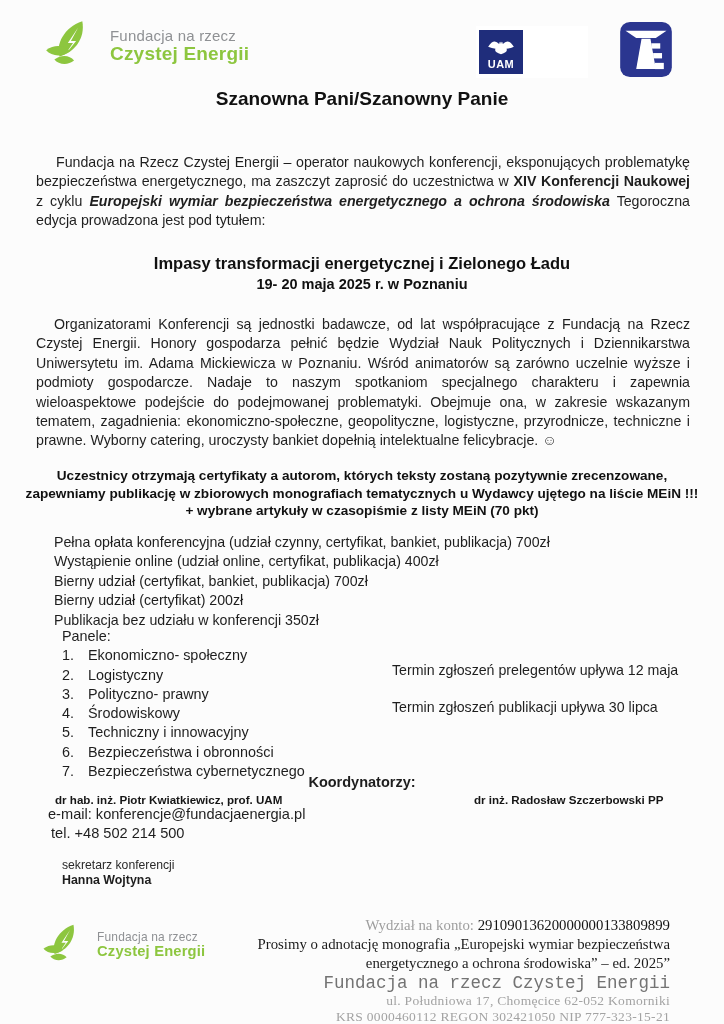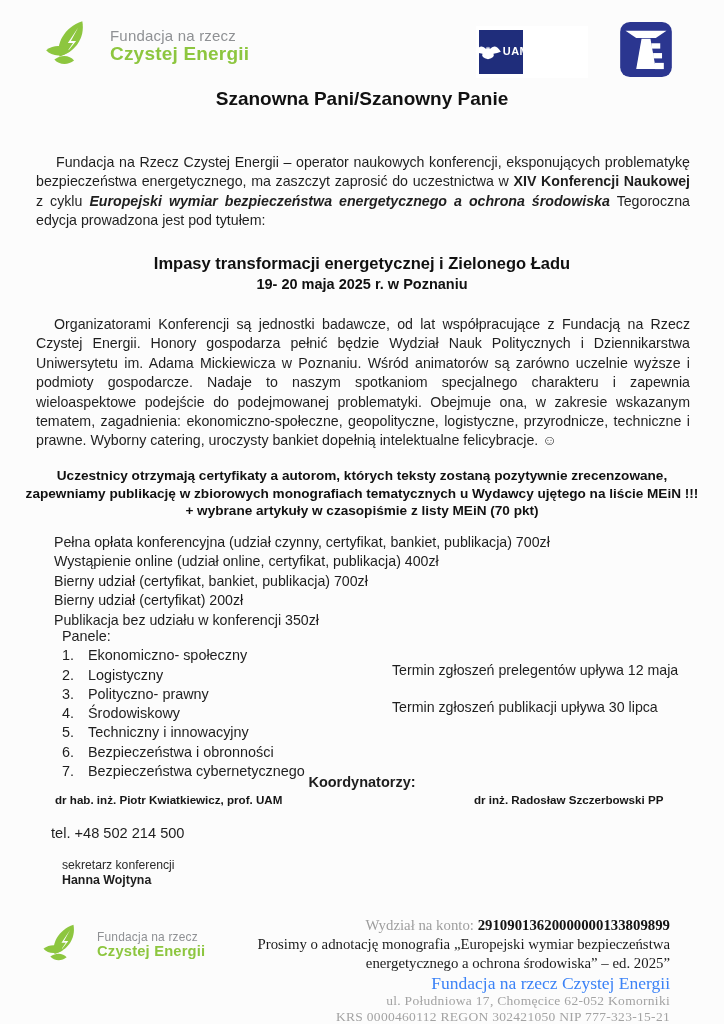--- a/index.html
+++ b/index.html
@@ -10,21 +10,21 @@
     font-family:"Liberation Sans", sans-serif;
   }
   
   .brand { position:absolute; display:flex; align-items:center; gap:6px; }
   .brand-top { left:42px; top:18px; }
   .brand-text { line-height:1.05; }
   .brand-line1 { color:#8f9194; font-size:15px; letter-spacing:.2px; }
   .brand-line2 { color:#8dc63f; font-size:19px; font-weight:bold; letter-spacing:.2px; }
   .uam-block { position:absolute; left:476px; top:26px; width:112px; height:52px;
     background:#ffffff; display:flex; align-items:center; gap:6px; padding:3px; }
-  .uam-square { width:44px; height:44px; background:#1f2d7b; display:flex; flex-direction:row;
+  .uam-square { width:44px; height:44px; background:#1f2d7b; display:flex; flex-direction:column;
     align-items:center; justify-content:center; }
   .uam-abbr { color:#fff; font-size:11px; font-weight:bold; letter-spacing:.5px; margin-top:-2px; }
   .uam-lines { color:#1f2d7b; font-size:8.5px; font-weight:bold; line-height:1.25; }
   .te-logo { position:absolute; left:619px; top:21px; }
   
   .salutation { position:absolute; top:88px; left:0; width:100%;
     text-align:center; font-size:19px; font-weight:bold; color:#111; }
   
   .para { position:absolute; left:36px; width:654px; text-align:justify;
     font-size:14.2px; line-height:19.4px; color:#1f1f1f; }
@@ -54,23 +54,23 @@
   .koord-right { left:474px; }
   .contact-email { position:absolute; top:806px; left:48px; font-size:14.6px; }
   .contact-tel   { position:absolute; top:825px; left:51px; font-size:14.6px; }
   .secr-role { position:absolute; top:858px; left:62px; font-size:12.2px; color:#2a2a2a; }
   .secr-name { position:absolute; top:873px; left:62px; font-size:12.4px; font-weight:bold; }
   
   .brand-bottom { left:40px; top:922px; transform:scale(.92); transform-origin:left top; }
   .footer-text { position:absolute; top:916px; right:54px; width:460px; text-align:right;
     font-family:"Liberation Serif", serif; color:#9e9e9e; }
   .f-account { font-size:14.8px; line-height:19px; }
-  .f-account b { color:#141414; font-weight:bold; }
+  .f-account b { color:#141414; font-weight:normal; }
   .f-note { color:#1b1b1b; font-size:14.8px; line-height:19px; }
-  .f-org { color:#3b82f6; font-size:17.5px; line-height:20px; }
+  .f-org { color:#737373; font-size:17.5px; line-height:20px;font-family:Liberation Mono, monospace; }
   .f-small { color:#a3a3a3; font-size:13.5px; line-height:15.5px; letter-spacing:.3px; }
 </style>
 </head>
 <body>
 
 <div class="page">
 
   <div class="brand brand-top">
     <span>
       <svg width="62" height="52" viewBox="0 0 120 100">
@@ -157,20 +157,21 @@
         </div>
     </div>
   </div>
 
   <div class="deadline deadline-1">Termin zgłoszeń prelegentów upływa 12 maja</div>
   <div class="deadline deadline-2">Termin zgłoszeń publikacji upływa 30 lipca</div>
 
   <div class="koord-heading">Koordynatorzy:</div>
   <div class="koord-name koord-left">dr hab. inż. Piotr Kwiatkiewicz, prof. UAM</div>
   <div class="koord-name koord-right">dr inż. Radosław Szczerbowski PP</div>
+  <div class="contact-email">e-mail: konferencje@fundacjaenergia.pl</div>
   <div class="contact-tel">tel. +48 502 214 500</div>
 
   <div class="secr-role">sekretarz konferencji</div>
   <div class="secr-name">Hanna Wojtyna</div>
 
   <div class="brand brand-bottom">
     <span>
       <svg width="56" height="47" viewBox="0 0 120 100">
         <path d="M78 6 C 42 18, 26 52, 34 74 C 64 66, 84 38, 78 6 Z" fill="#8dc63f"></path>
         <polygon points="70,18 50,48 60,48 44,72 66,44 56,44" fill="#fcfcfc"></polygon>

